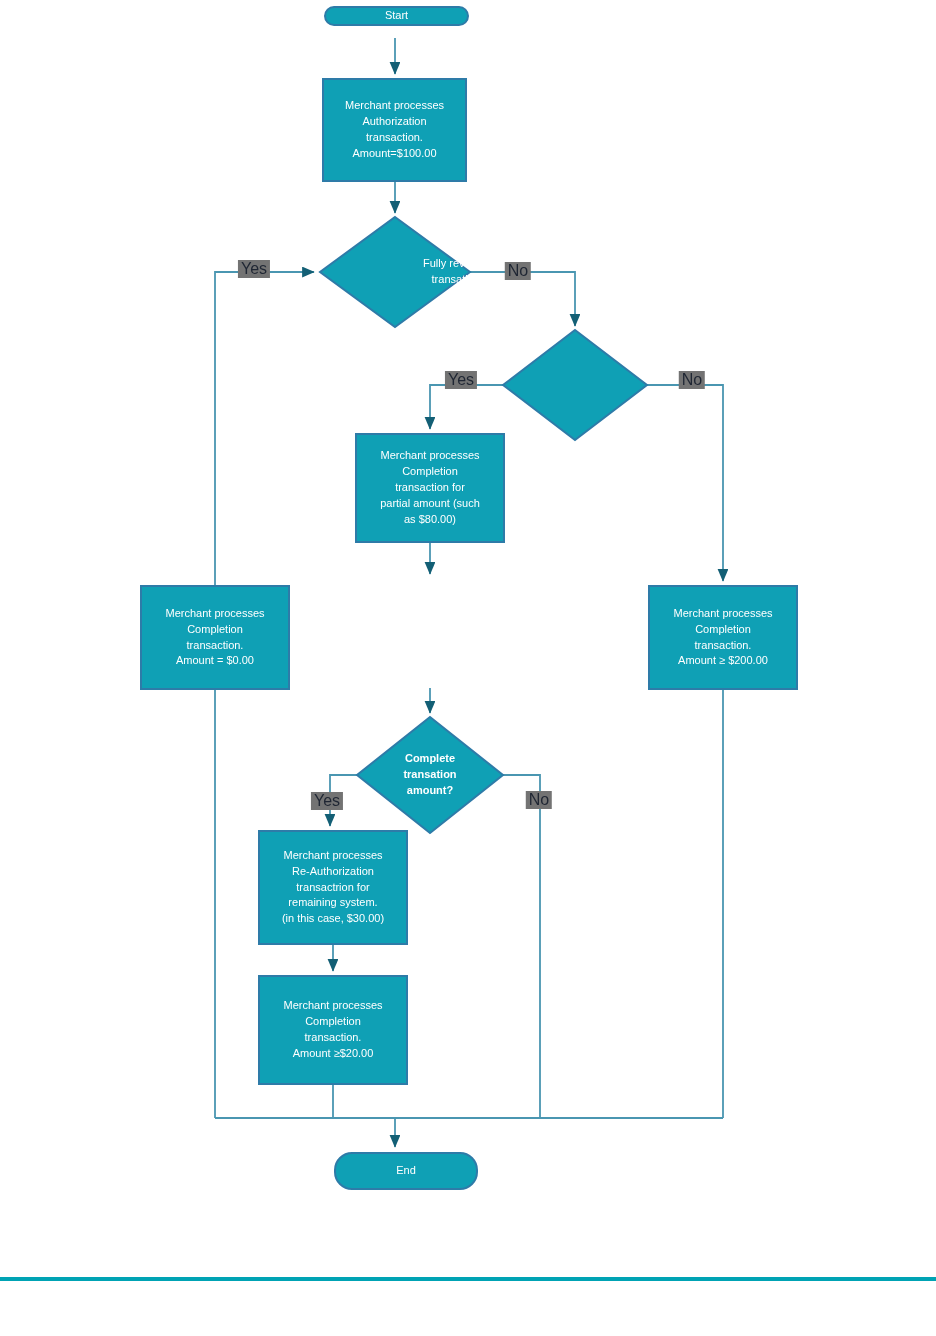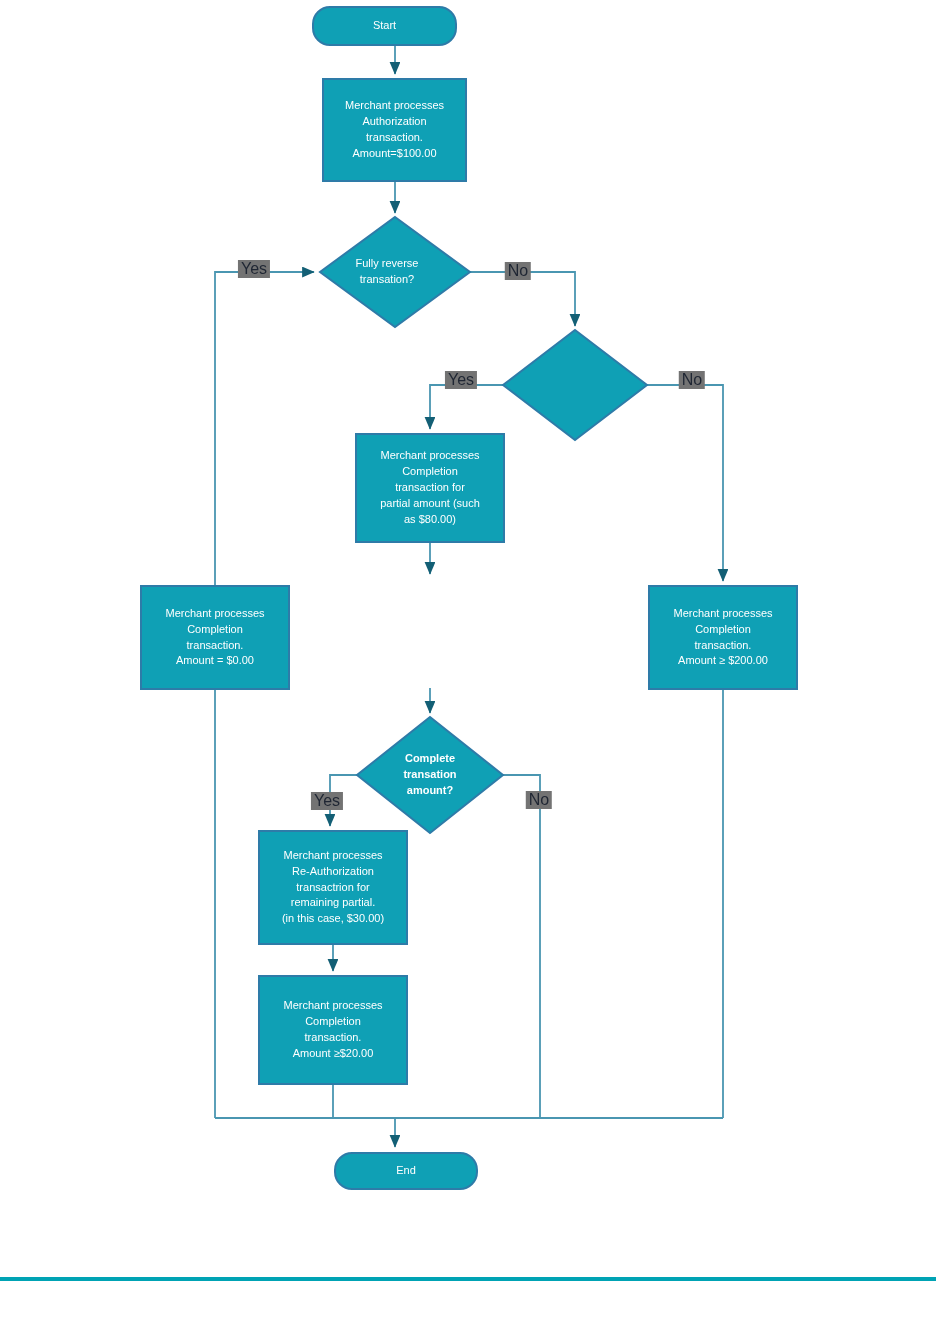--- a/index.html
+++ b/index.html
@@ -64,32 +64,32 @@
     <polyline class="edge" points="723,690 723,1118"></polyline>
     <polyline class="edge" points="333,1085 333,1118"></polyline>
     <polyline class="edge" points="215,1118 723,1118"></polyline>
     <polyline class="edge" points="395,1118 395,1147" marker-end="url(#arr)"></polyline>
 
     <polygon class="diamond" points="395,217 470,272 395,327 320,272"></polygon>
     <polygon class="diamond" points="575,330 647,385 575,440 503,385"></polygon>
     <polygon class="diamond" points="430,717 503,775 430,833 357,775"></polygon>
   </svg>
 
-  <div class="node pill" style="left:312px;top:6px;width:145px;height:40px;">
+  <div class="node pill" style="left:324px;top:6px;width:145px;height:20px;">
     <span>Start</span>
   </div>
 
   <div class="node" style="left:322px;top:78px;width:145px;height:104px;">
     <span>Merchant processes</span>
     <span>Authorization</span>
     <span>transaction.</span>
     <span>Amount=$100.00</span>
   </div>
 
-  <div class="diamond-text" style="left:312px;top:217px;width:150px;height:110px;">
+  <div class="diamond-text" style="left:336px;top:217px;width:150px;height:110px;align-items:flex-end;">
     <span>Fully reverse</span>
     <span>transation?</span>
   </div>
 
 
   <div class="node" style="left:355px;top:433px;width:150px;height:110px;">
     <span>Merchant processes</span>
     <span>Completion</span>
     <span>transaction for</span>
     <span>partial amount (such</span>
@@ -114,21 +114,21 @@
   <div class="diamond-text" style="left:357px;top:717px;width:146px;height:116px;font-weight:bold;">
     <span>Complete</span>
     <span>transation</span>
     <span>amount?</span>
   </div>
 
   <div class="node" style="left:258px;top:830px;width:150px;height:115px;">
     <span>Merchant processes</span>
     <span>Re-Authorization</span>
     <span>transactrion for</span>
-    <span>remaining partial.</span>
+    <span>remaining system.</span>
     <span>(in this case, $30.00)</span>
   </div>
 
   <div class="node" style="left:258px;top:975px;width:150px;height:110px;">
     <span>Merchant processes</span>
     <span>Completion</span>
     <span>transaction.</span>
     <span>Amount ≥$20.00</span>
   </div>
 

